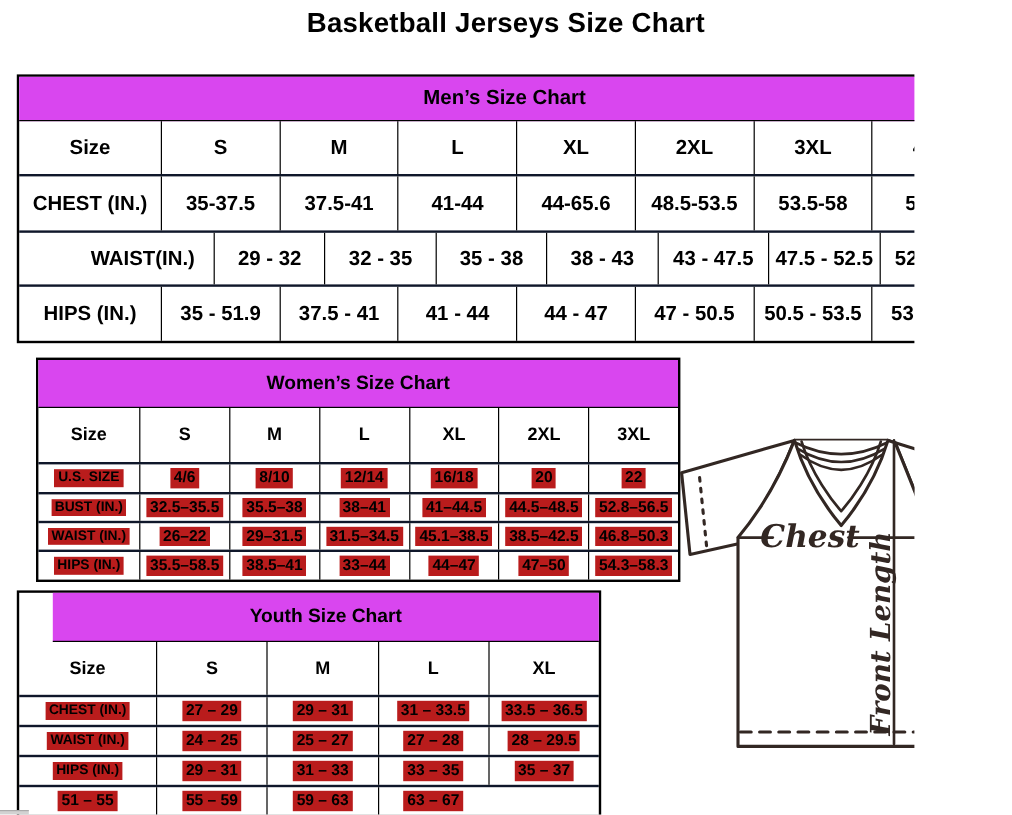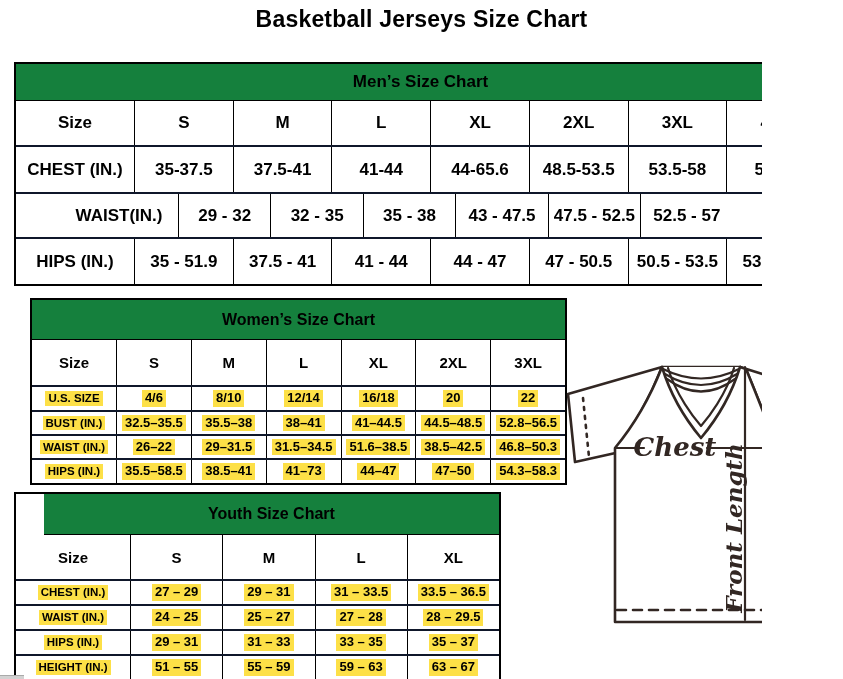--- a/index.html
+++ b/index.html
@@ -1,21 +1,21 @@
 <!DOCTYPE html>
 <html><head>
 <meta charset="utf-8">
 <style>
   html,body{margin:0;padding:0;background:#fff;}
   .page{position:relative;width:762px;height:679px;background:#fff;overflow:hidden;
         font-family:"Liberation Sans",sans-serif;color:#000;}
   .main-title{position:absolute;top:6px;left:0;width:843px;text-align:center;
               font-size:23px;font-weight:bold;letter-spacing:0.2px;}
   .tbl{position:absolute;background:#fff;border:2px solid #000;box-sizing:border-box;}
-  .ttl{background:#15803d;border-bottom:1px solid #000;display:flex;align-items:center;
+  .ttl{background:#d946ef;border-bottom:1px solid #000;display:flex;align-items:center;
        justify-content:center;font-weight:bold;}
   .row{display:grid;grid-template-columns:var(--cols);}
   .row + .row{border-top:2px solid #0f172a;}
   .c{display:flex;align-items:center;justify-content:center;font-weight:bold;
      border-left:1px solid #000;overflow:hidden;white-space:nowrap;}
   .c:first-child{border-left:none;}
   
   #mens{left:14px;top:62px;width:813px;--cols:118px repeat(7,1fr);}
   #mens .ttl{height:36px;font-size:17px;}
   #mens .hrow{height:44px;}
@@ -27,21 +27,21 @@
   #womens .hrow{height:45px;font-size:15px;}
   #womens .dr{font-size:13px;}
   #womens .dr .lab{font-size:11.5px;}
   #womens .d1{height:23px;} #womens .d2{height:22px;} #womens .d3{height:22px;} #womens .d4{height:23px;}
   
   #youth{left:14px;top:492px;width:487px;--cols:114px repeat(4,1fr);}
   #youth .ttl{height:40px;font-size:16px;margin-left:28px;}
   #youth .hrow{height:44px;font-size:15px;}
   #youth .dr{font-size:13px;height:23px;}
   #youth .dr .lab{font-size:11.5px;}
-  .hl{background:#fde047;padding:0 3px;line-height:1.25;}
+  .hl{background:#b91c1c;padding:0 3px;line-height:1.25;}
   
   .jersey{position:absolute;left:556px;top:358px;width:287px;height:276px;}
   .jersey svg{display:block;}
   
   .sb{position:absolute;top:675px;height:4px;background:#d2d2d2;border-top:1px solid #aaa;box-sizing:border-box;}
   .sb-left{left:0;width:24px;}
   .sb-right{left:817px;width:26px;}
 </style>
 </head>
 <body>
@@ -70,20 +70,21 @@
       <div class="c">44-65.6</div>
       <div class="c">48.5-53.5</div>
       <div class="c">53.5-58</div>
       <div class="c">58-63</div>
     </div>
     <div class="row r2">
       <div class="c">WAIST(IN.)</div>
       <div class="c">29 - 32</div>
       <div class="c">32 - 35</div>
       <div class="c">35 - 38</div>
+      <div class="c">38 - 43</div>
       <div class="c">43 - 47.5</div>
       <div class="c">47.5 - 52.5</div>
       <div class="c">52.5 - 57</div>
     </div>
     <div class="row r3">
       <div class="c">HIPS (IN.)</div>
       <div class="c">35 - 51.9</div>
       <div class="c">37.5 - 41</div>
       <div class="c">41 - 44</div>
       <div class="c">44 - 47</div>
@@ -157,41 +158,41 @@
       <div class="c">
           <span class="hl">26–22</span>
         </div>
       <div class="c">
           <span class="hl">29–31.5</span>
         </div>
       <div class="c">
           <span class="hl">31.5–34.5</span>
         </div>
       <div class="c">
-          <span class="hl">51.6–38.5</span>
+          <span class="hl">45.1–38.5</span>
         </div>
       <div class="c">
           <span class="hl">38.5–42.5</span>
         </div>
       <div class="c">
           <span class="hl">46.8–50.3</span>
         </div>
     </div>
     <div class="row dr d4">
       <div class="c lab">
           <span class="hl">HIPS (IN.)</span>
         </div>
       <div class="c">
           <span class="hl">35.5–58.5</span>
         </div>
       <div class="c">
           <span class="hl">38.5–41</span>
         </div>
       <div class="c">
-          <span class="hl">41–73</span>
+          <span class="hl">33–44</span>
         </div>
       <div class="c">
           <span class="hl">44–47</span>
         </div>
       <div class="c">
           <span class="hl">47–50</span>
         </div>
       <div class="c">
           <span class="hl">54.3–58.3</span>
         </div>
@@ -252,23 +253,20 @@
           <span class="hl">31 – 33</span>
         </div>
       <div class="c">
           <span class="hl">33 – 35</span>
         </div>
       <div class="c">
           <span class="hl">35 – 37</span>
         </div>
     </div>
     <div class="row dr">
-      <div class="c lab">
-          <span class="hl">HEIGHT (IN.)</span>
-        </div>
       <div class="c">
           <span class="hl">51 – 55</span>
         </div>
       <div class="c">
           <span class="hl">55 – 59</span>
         </div>
       <div class="c">
           <span class="hl">59 – 63</span>
         </div>
       <div class="c">

